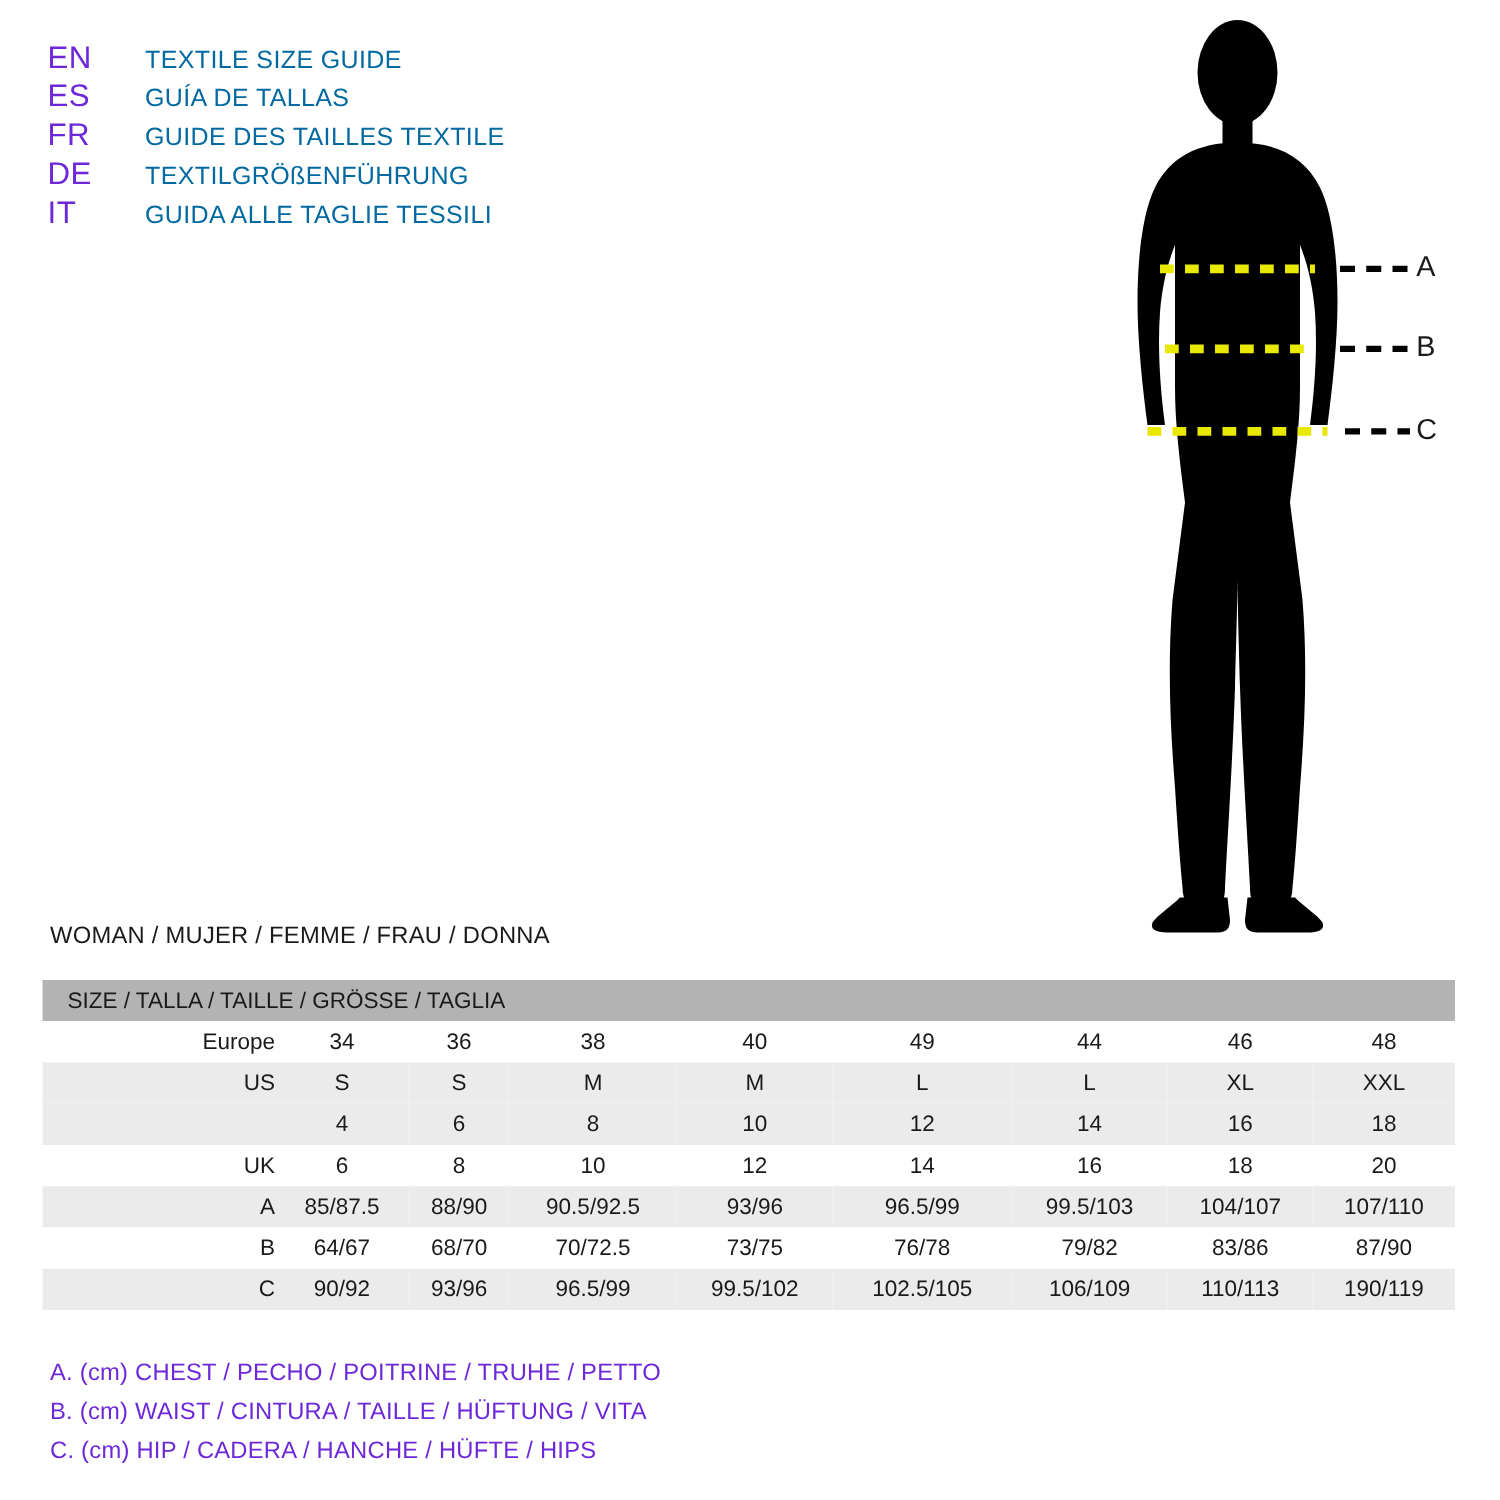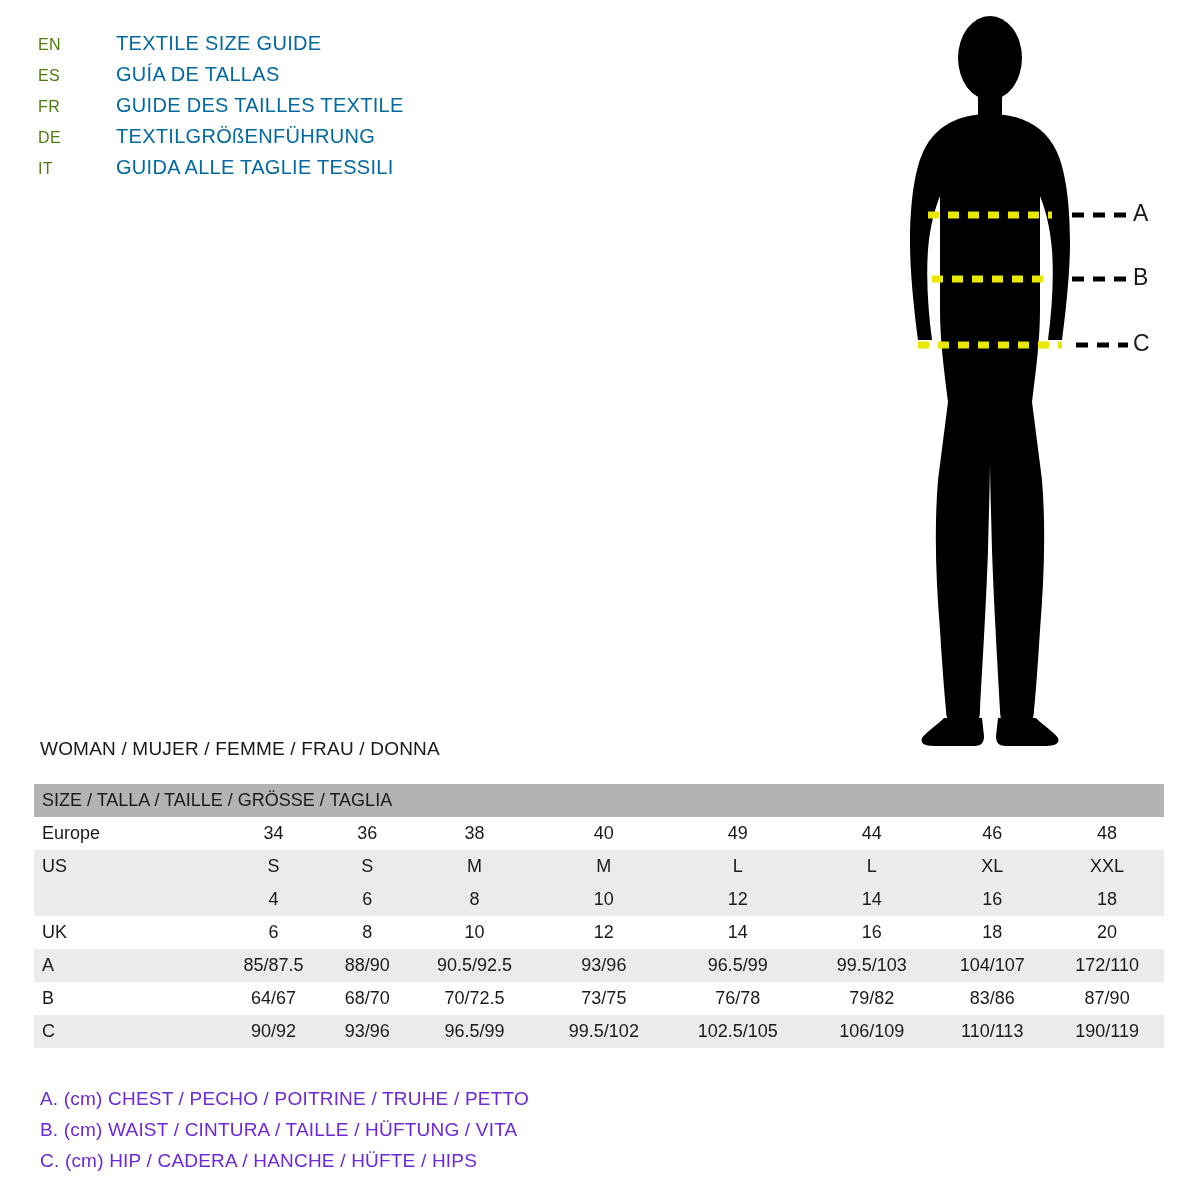--- a/index.html
+++ b/index.html
@@ -23,23 +23,23 @@
     top: 32px;
     width: 700px;
   }
   .lang-row {
     display: flex;
     align-items: baseline;
     height: 31px;
   }
   .lang-code {
     width: 78px;
-    font-size: 16px;
+    font-size: 25px;
     letter-spacing: 0.4px;
-    color: #4d7c0f;
+    color: #6d28d9;
     flex: 0 0 78px;
   }
   .lang-text {
     font-size: 20px;
     letter-spacing: 0.3px;
     color: #0369a1;
     white-space: nowrap;
   }
 
   
@@ -87,30 +87,30 @@
   }
   table.size-table td, table.size-table th {
     padding: 0;
     height: 33px;
     line-height: 33px;
     font-weight: normal;
     text-align: center;
     vertical-align: middle;
   }
   table.size-table .rowhead {
-    text-align: left;
+    text-align: right;
     padding-left: 8px;
     width: 178px;
   }
   tr.header-row {
     background: #b3b3b3;
   }
   tr.header-row th {
     text-align: left;
-    padding-left: 8px;
+    padding-left: 20px;
     font-size: 18px;
   }
   tr.shade {
     background: #ebebeb;
   }
   tr.plain {
     background: #ffffff;
   }
 
   
@@ -272,21 +272,21 @@
 
   <tr class="shade">
     <td class="rowhead">A</td>
     <td>85/87.5</td>
     <td>88/90</td>
     <td>90.5/92.5</td>
     <td>93/96</td>
     <td>96.5/99</td>
     <td>99.5/103</td>
     <td>104/107</td>
-    <td>172/110</td>
+    <td>107/110</td>
   </tr>
 
   <tr class="plain">
     <td class="rowhead">B</td>
     <td>64/67</td>
     <td>68/70</td>
     <td>70/72.5</td>
     <td>73/75</td>
     <td>76/78</td>
     <td>79/82</td>

